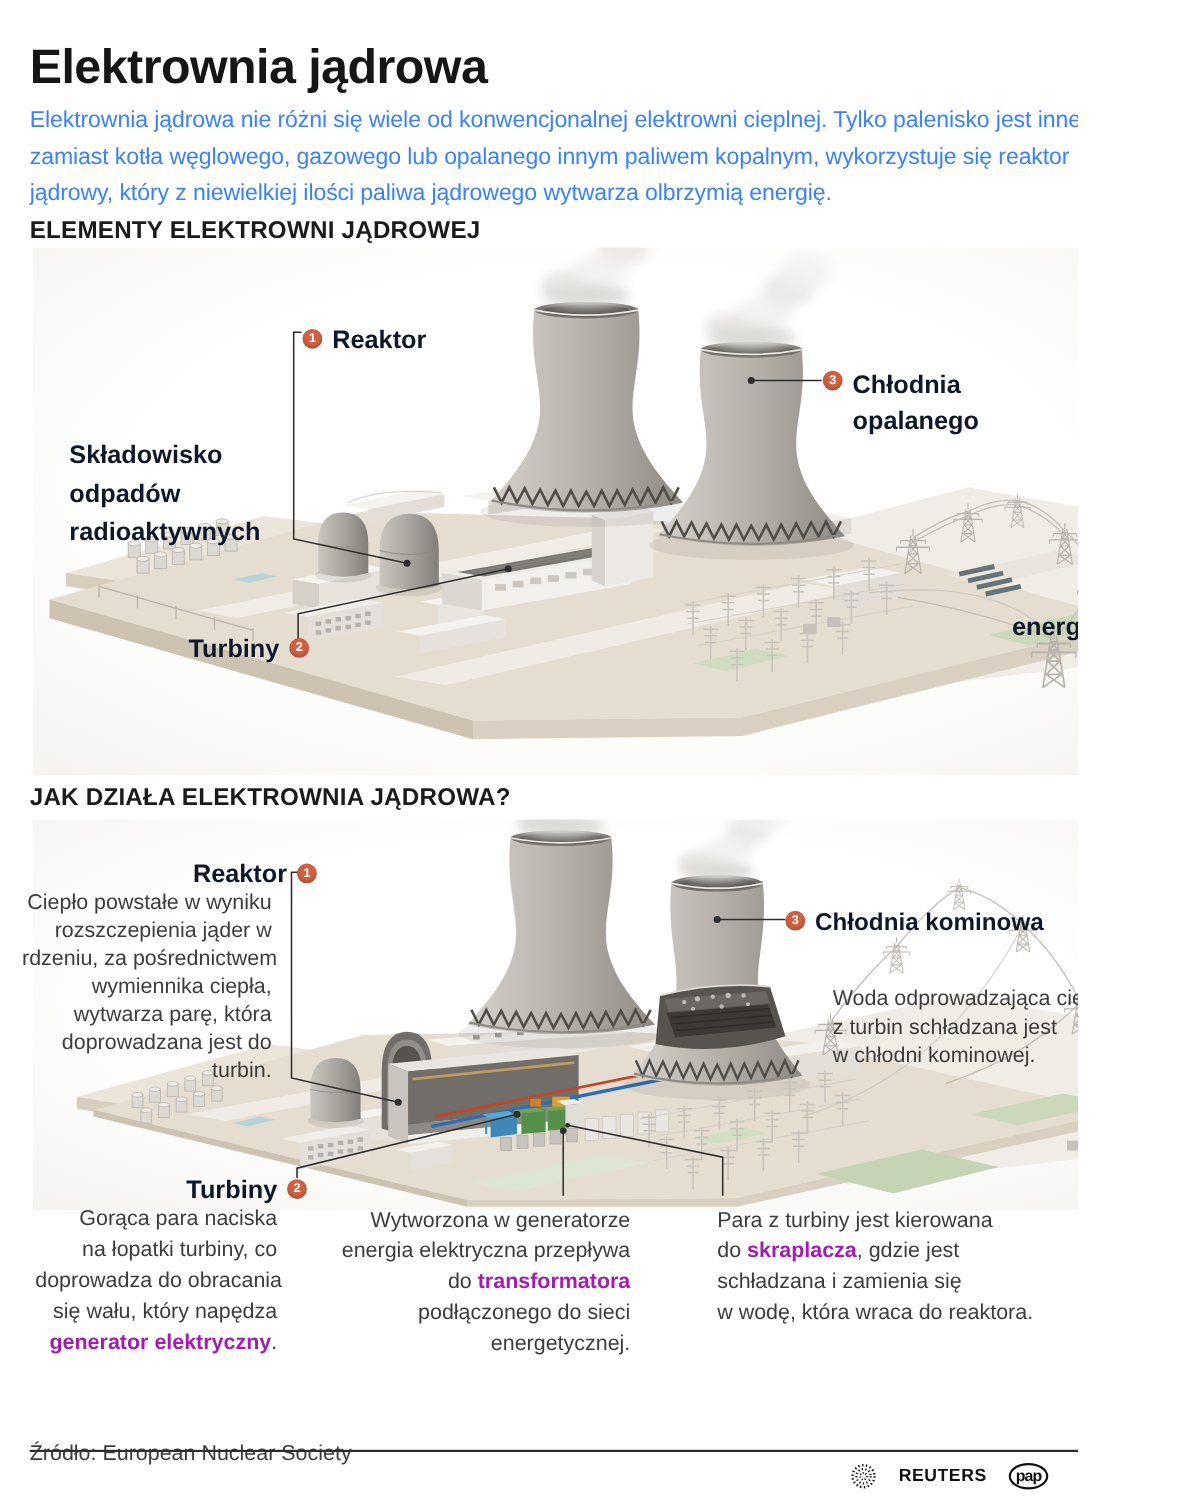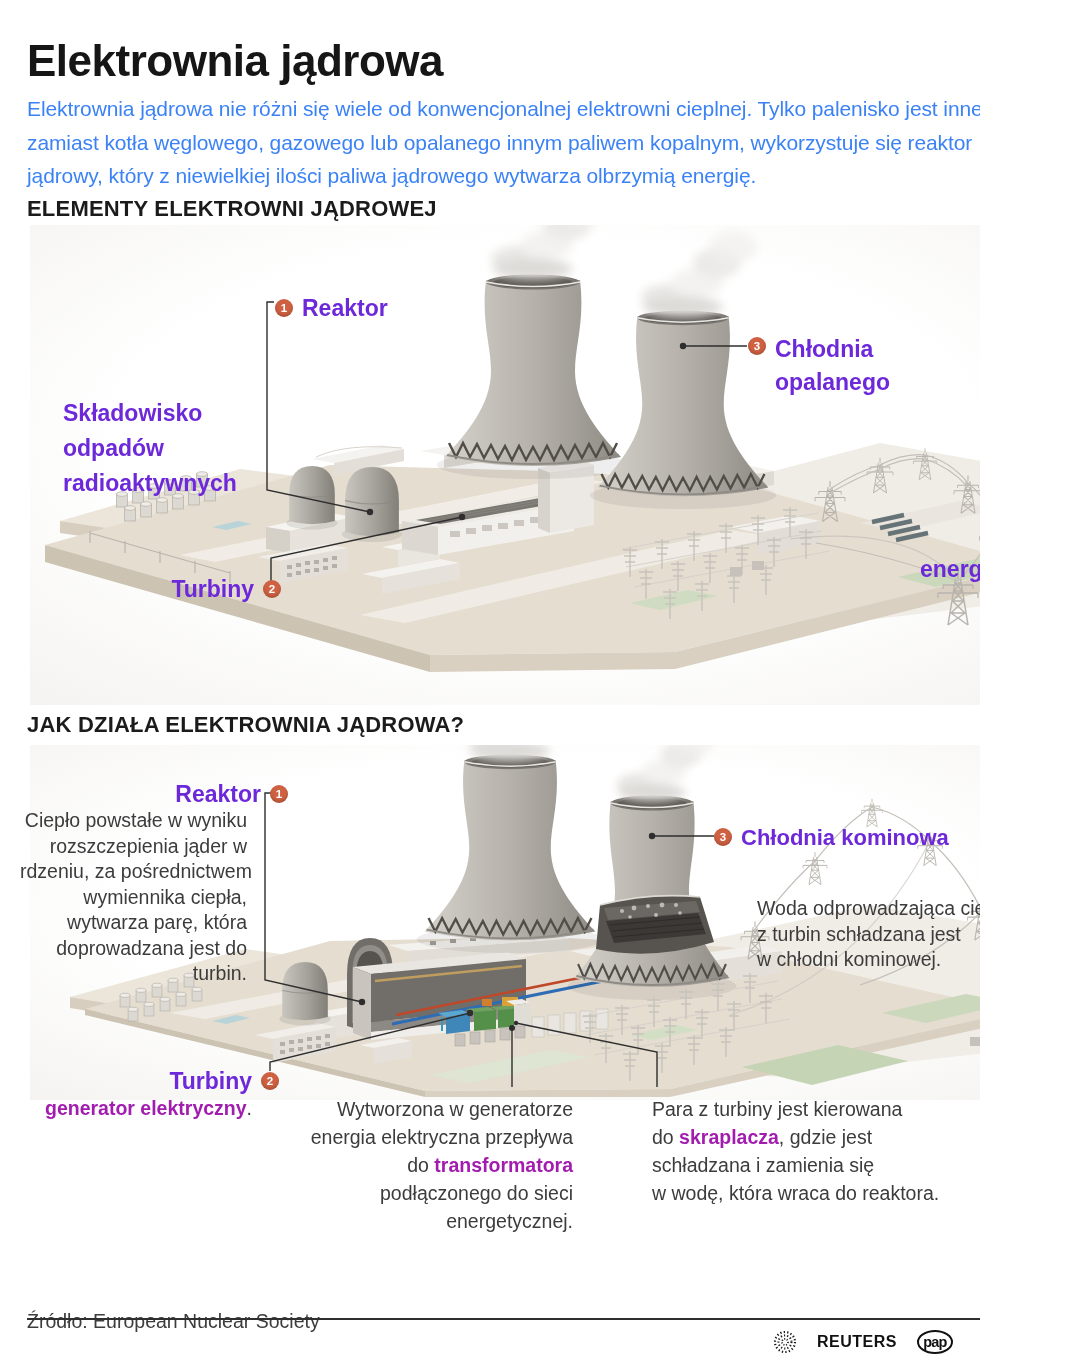--- a/index.html
+++ b/index.html
@@ -3,21 +3,21 @@
 <meta charset="utf-8">
 <style>
   html,body{margin:0;padding:0;background:#ffffff;}
   .page{position:relative;width:980px;height:1366px;background:#fff;overflow:hidden;
         font-family:"Liberation Sans","DejaVu Sans",sans-serif;color:#1d1d1b;}
   .abs{position:absolute;}
   .pre{white-space:pre;}
   .h1{font-size:44px;font-weight:800;letter-spacing:-0.5px;color:#161616;}
   .intro{font-size:21px;line-height:33.5px;color:#3b82f6;letter-spacing:-0.1px;}
   .sec-h{font-size:22px;font-weight:800;letter-spacing:0.2px;color:#1b1b1b;}
-  .lbl{font-size:23px;font-weight:700;color:#6d28d9;line-height:30px;}
+  .lbl{font-size:23px;font-weight:700;color:#0f172a;line-height:30px;}
   .lbl-tall{line-height:35px;}
   .dot{width:18px;height:18px;border-radius:50%;background:#cf6142;color:#fff;
        font-size:11.5px;font-weight:700;display:flex;align-items:center;justify-content:center;
        box-shadow:inset 0 -2px 3px rgba(0,0,0,.18);flex:0 0 18px;}
   .callout{display:flex;align-items:center;gap:9px;}
   .callout.right{justify-content:flex-end;}
   .callout.top{align-items:flex-start;}
   .desc{font-size:19.5px;line-height:25.5px;color:#3c3c3c;}
   .col-desc{font-size:19.5px;line-height:28px;color:#3c3c3c;}
   .col-desc b{color:#a21caf;}
@@ -488,21 +488,25 @@
   <div class="abs desc pre" style="left:741px;top:896px;margin-left:16px;">Woda odprowadzająca ciepło
 z turbin schładzana jest
 w chłodni kominowej.</div>
 
   <div class="abs callout right" style="left:60px;top:1066px;width:219px;">
     <span class="lbl">Turbiny</span>
     <span class="dot">
         <span>2</span>
       </span>
   </div>
-  <div class="abs col-desc pre ta-r" style="left:32px;top:1094px;width:220px;"><b>generator elektryczny</b><span>.</span></div>
+  <div class="abs col-desc pre ta-r" style="left:32px;top:1094px;width:220px;"><span>Gorąca para naciska
+na łopatki turbiny, co
+doprowadza do obracania
+się wału, który napędza
+</span><b>generator elektryczny</b><span>.</span></div>
 
   <div class="abs col-desc pre ta-r" style="left:281px;top:1095px;width:292px;"><span>Wytworzona w generatorze
 energia elektryczna przepływa
 do </span><b>transformatora</b><span>
 podłączonego do sieci
 energetycznej.</span></div>
 
   <div class="abs col-desc pre" style="left:652px;top:1095px;width:300px;"><span>Para z turbiny jest kierowana
 do </span><b>skraplacza</b><span>, gdzie jest
 schładzana i zamienia się

